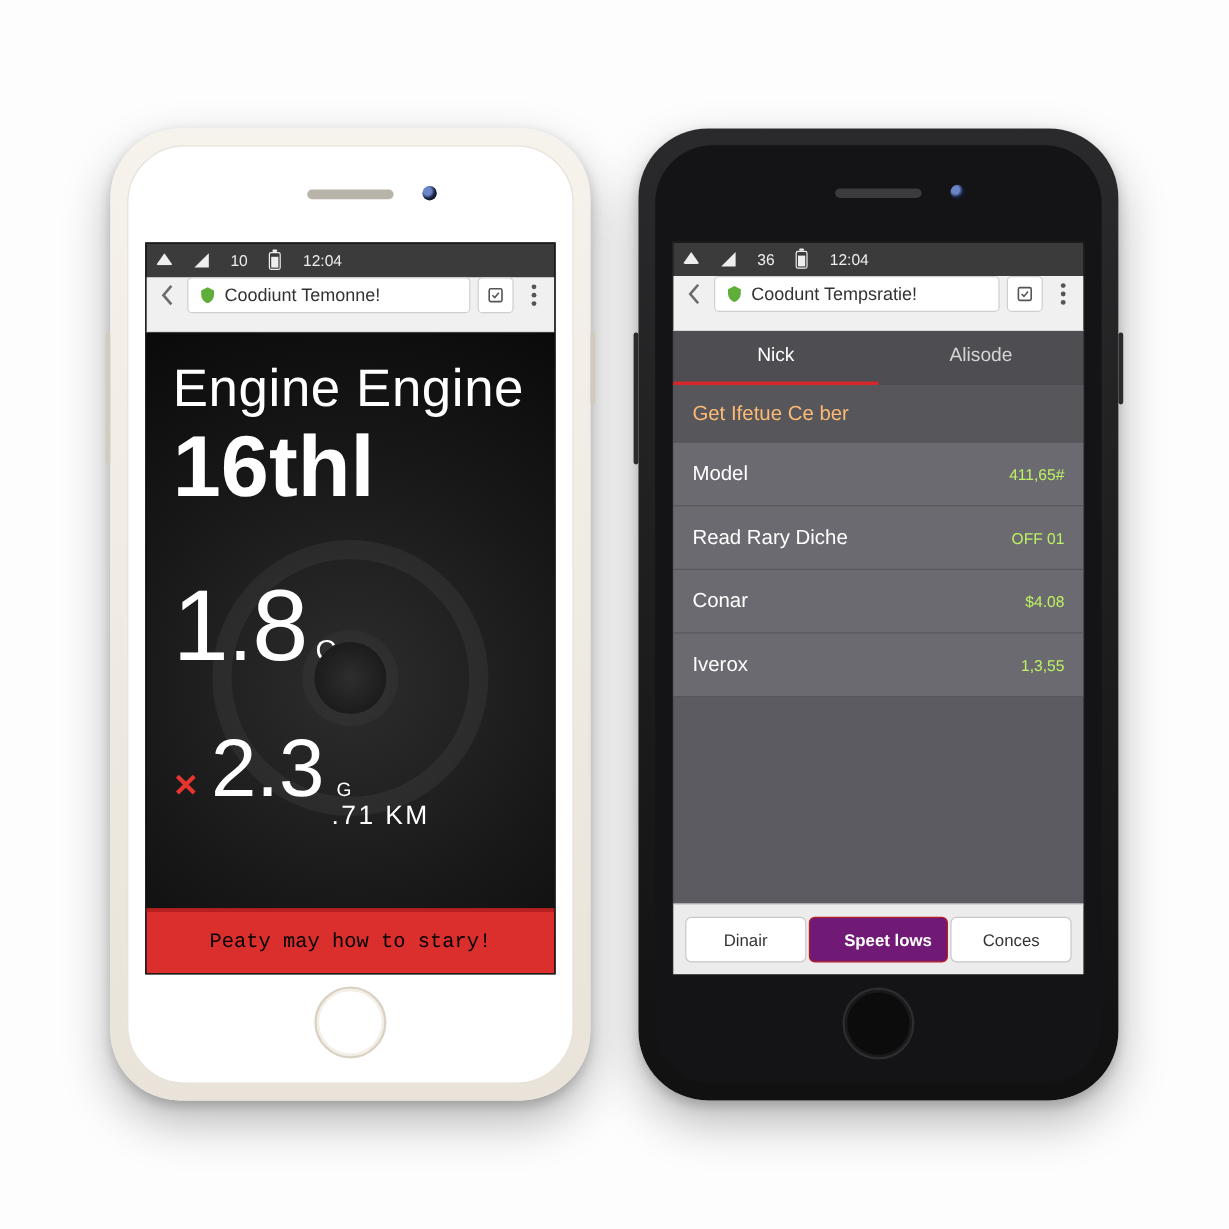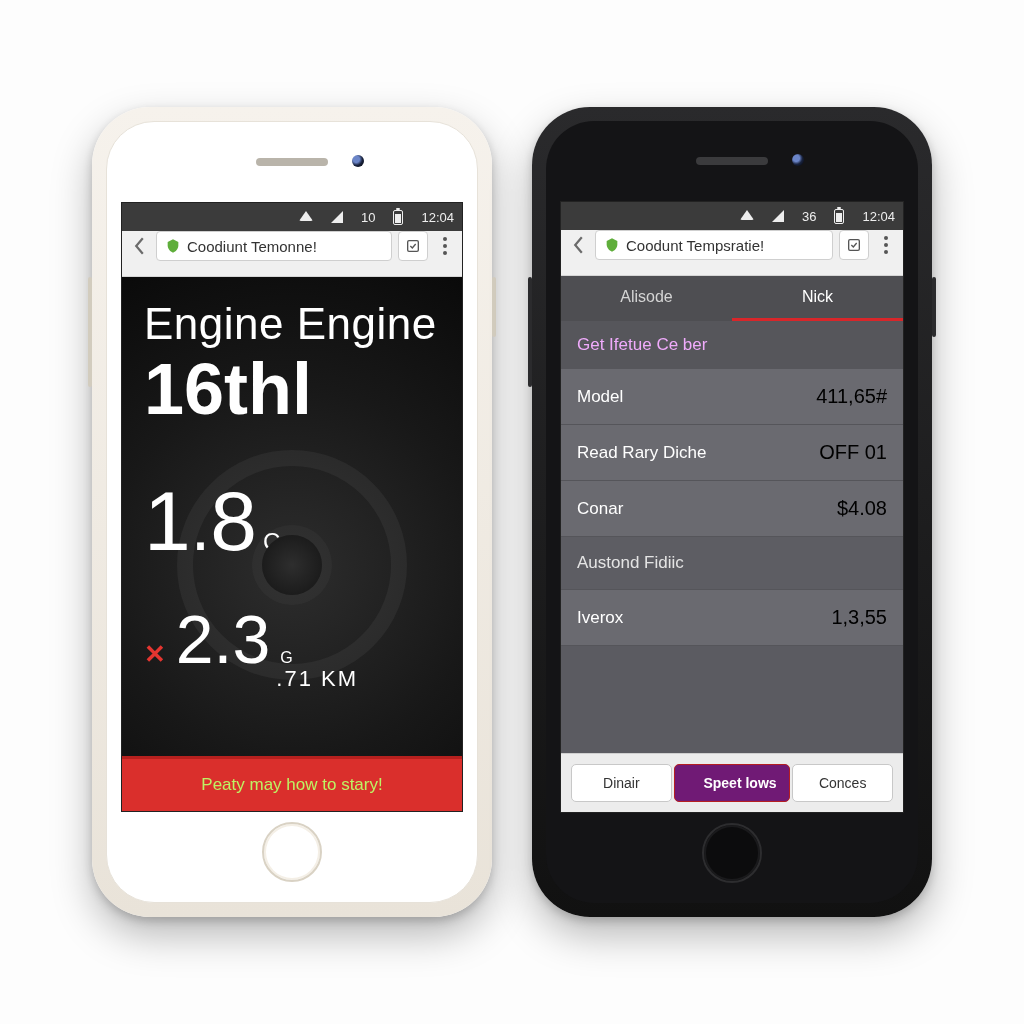--- a/index.html
+++ b/index.html
@@ -54,21 +54,21 @@
   .phone.white .home { background:#fff; border:2px solid #d9d2c4; box-shadow: inset 0 0 0 2px #f4efe6; }
   .phone.black .home { background:#0c0c0d; border:2px solid #2d2d2f; box-shadow: inset 0 0 0 2px #1a1a1c; }
   .power-btn { position:absolute; right:-4px; top:170px; width:4px; height:60px; border-radius:2px; }
   .vol-btns  { position:absolute; left:-4px; top:170px; width:4px; height:110px; border-radius:2px; }
   .phone.white .power-btn,.phone.white .vol-btns{ background:#d2ccbe;}
   .phone.black .power-btn,.phone.black .vol-btns{ background:#2b2b2d;}
 
   
   .statusbar {
     height:28px; background:#3b3b3b; color:#eee;
-    display:flex; justify-content:flex-end; align-items:center;
+    display:flex; align-items:center;
     padding:0 8px; font-size:13px; gap:18px;
   }
   .statusbar .tri { 
     width:0;height:0;border-left:7px solid transparent;border-right:7px solid transparent;border-bottom:10px solid #eee;
     border-radius:2px; transform: translateY(-1px);
   }
   .statusbar .sig {
     width:0;height:0;border-left:12px solid transparent;border-bottom:12px solid #eee;
   }
   .statusbar .batt {
@@ -129,41 +129,41 @@
   .dash .mid .dec{font-size:84px;font-weight:500;}
   .dash .mid .stack{display:inline-flex;flex-direction:column;margin-left:6px;font-size:20px;line-height:1;}
   .dash .mid .stack span:first-child{font-size:24px;}
   .dash .bot{margin-top:26px;display:flex;align-items:baseline;gap:10px;}
   .dash .bot .x{color:#e53530;font-size:26px;font-weight:700;}
   .dash .bot .num{font-size:68px;font-weight:500;}
   .dash .bot .stack{display:inline-flex;flex-direction:column;font-size:16px;line-height:1.1;}
   .dash .bot .sub{font-size:22px;letter-spacing:2px;margin-left:-4px;}
   .cta{
     margin-top:auto;
-    background:#da2f2c;color:#bef264;text-align:center;
+    background:#da2f2c;color:#000000;text-align:center;
     font-size:17px;padding:16px 6px;border-top:3px solid #b7201e;
-    margin-left:-22px;margin-right:-22px;
+    margin-left:-22px;margin-right:-22px;font-family:Liberation Mono, monospace;
   }
 
   
   .tabs{display:flex;background:#4e4e52;}
   .tab{
     flex:1;text-align:center;color:#d4d4d4;font-size:16px;padding:12px 0;
   }
   .tab.active{color:#fff;border-bottom:3px solid #d8262a;}
   .list{flex:1;display:flex;flex-direction:column;background:#5b5b61;}
   .li-head{
-    color:#f0abfc;font-size:17px;padding:14px 16px;background:#56565b;
+    color:#fdba74;font-size:17px;padding:14px 16px;background:#56565b;
   }
   .li{
     display:flex;justify-content:space-between;align-items:center;
     padding:16px 16px;background:#6a6a70;color:#fff;font-size:17px;
     border-bottom:1px solid #55555a;
   }
-  .li .val{color:#000000;font-size:20px;font-variant-numeric:tabular-nums;}
+  .li .val{color:#bef264;font-size:13px;font-variant-numeric:tabular-nums;}
   .li.section{background:#5d5d63;color:#e4e4e4;}
   .li.faded{color:#cfcfcf;}
   .bottombar{
     display:flex;gap:2px;padding:10px;background:#ececec;border-top:1px solid #cfcfcf;
   }
   .bbtn{
     flex:1;background:#fff;border:1px solid #c8c8c8;border-radius:5px;
     text-align:center;padding:10px 4px;font-size:14px;color:#333;
   }
   .bbtn.primary{background:#701a75;border-color:#b51e22;color:#fff;font-weight:700;padding-left:20px;}
@@ -284,43 +284,39 @@
         </div>
         <div class="menu-dots">
             <span></span>
             <span></span>
             <span></span>
           </div>
       </div>
 
       <div class="appbody" style="background:#5b5b61;">
         <div class="tabs">
+          <div class="tab active">Nick</div>
           <div class="tab">Alisode</div>
-          <div class="tab active">Nick</div>
         </div>
         <div class="list">
           <div class="li-head">Get Ifetue Ce ber</div>
 
           <div class="li">
             <span>Model</span>
             <span class="val">411,65#</span>
           </div>
           <div class="li">
             <span>Read Rary Diche</span>
             <span class="val">OFF 01</span>
           </div>
           <div class="li">
             <span>Conar</span>
             <span class="val">$4.08</span>
           </div>
 
-          <div class="li section">
-            <span>Austond Fidiic</span>
-              <span></span>
-          </div>
 
           <div class="li">
             <span>Iverox</span>
             <span class="val">1,3,55</span>
           </div>
         </div>
         <div class="bottombar">
           <div class="bbtn">Dinair</div>
           <div class="bbtn primary">Speet lows</div>
           <div class="bbtn">Conces</div>

